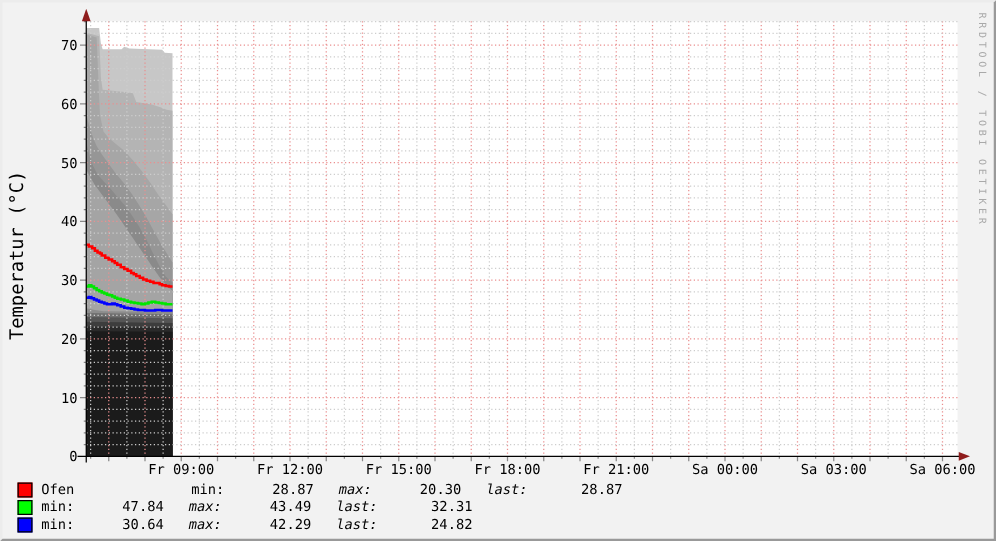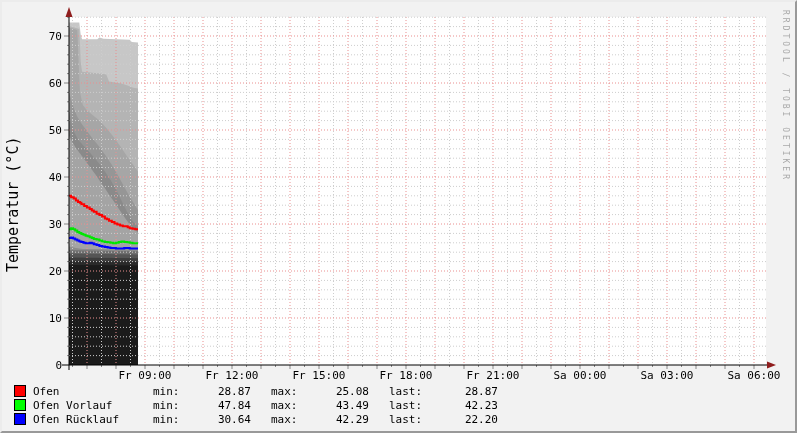--- a/index.html
+++ b/index.html
@@ -15,28 +15,28 @@
     position:absolute;left:2px;top:114px;width:18px;height:176px;
     writing-mode:vertical-rl;transform:rotate(180deg);
     display:flex;align-items:center;justify-content:center;
     font-size:15px;color:#000;white-space:nowrap;
   }
   .watermark{
     position:absolute;top:8px;right:5px;writing-mode:vertical-rl;
     font-size:8px;letter-spacing:3px;color:#a9a9a9;white-space:nowrap;
   }
   .legend{position:absolute;left:12px;top:383px;font-size:11px;line-height:14px;color:#000;}
-  .lrow{display:flex;align-items:flex-start;height:14px;}
+  .lrow{display:flex;align-items:center;height:14px;}
   .sw{width:10px;height:10px;border:1px solid #000;margin-right:7px;flex:none;}
   .lname{width:120px;}
   .llab{width:27px;}
   .llab5{width:34px;}
   .lval{width:71px;text-align:right;}
   .lval75{width:75px;text-align:right;}
-  .gap20{margin-left:20px;}
+  .gap20{margin-left:20px;font-style:italic;}
 </style>
 </head>
 <body>
 
 <div class="window">
   <svg id="plot" width="793" height="429">
       <rect x="67" y="15" width="697" height="348" fill="#ffffff"></rect>
       <polygon points="67.0,20.4 77.3,20.4 78.7,32.6 80.1,37.3 95.3,37.3 97.4,35.4 101.5,36.8 127.7,37.8 129.8,40.1 136.0,40.6 136.0,363 67.0,363" fill="#c7c7c7"></polygon>
       <polygon points="67.0,24.1 77.3,26.9 78.7,59.8 80.1,69.7 98.0,71.6 104.3,72.5 107.0,79.6 119.4,81.5 126.3,83.8 131.2,85.7 136.0,86.6 136.0,363 67.0,363" fill="#b4b4b4"></polygon>
       <polygon points="67.0,25.5 75.3,27.9 76.7,62.2 78.0,90.4 80.8,103.1 84.9,108.3 90.5,113.0 97.4,118.6 104.3,126.1 111.2,134.6 118.1,144.0 125.0,154.3 131.2,162.8 136.0,169.4 136.0,363 67.0,363" fill="#a6a6a6"></polygon>
@@ -247,38 +247,36 @@
   <div class="ylabel">Temperatur (°C)</div>
   <div class="watermark">RRDTOOL / TOBI OETIKER</div>
 
   <div class="legend">
     <div class="lrow">
       <span class="sw" style="background: rgb(255, 0, 0);"></span>
       <span class="lname">Ofen</span>
       <span class="llab">min:</span>
       <span class="lval">28.87</span>
       <span class="llab gap20">max:</span>
-      <span class="lval">25.08</span>
+      <span class="lval">20.30</span>
       <span class="llab5 gap20">last:</span>
       <span class="lval75">28.87</span>
     </div>
     <div class="lrow">
       <span class="sw" style="background: rgb(0, 255, 0);"></span>
-      <span class="lname">Ofen Vorlauf</span>
       <span class="llab">min:</span>
       <span class="lval">47.84</span>
       <span class="llab gap20">max:</span>
       <span class="lval">43.49</span>
       <span class="llab5 gap20">last:</span>
-      <span class="lval75">42.23</span>
+      <span class="lval75">32.31</span>
     </div>
     <div class="lrow">
       <span class="sw" style="background: rgb(0, 0, 255);"></span>
-      <span class="lname">Ofen Rücklauf</span>
       <span class="llab">min:</span>
       <span class="lval">30.64</span>
       <span class="llab gap20">max:</span>
       <span class="lval">42.29</span>
       <span class="llab5 gap20">last:</span>
-      <span class="lval75">22.20</span>
+      <span class="lval75">24.82</span>
     </div>
   </div>
 </div>
 
 </body></html>

